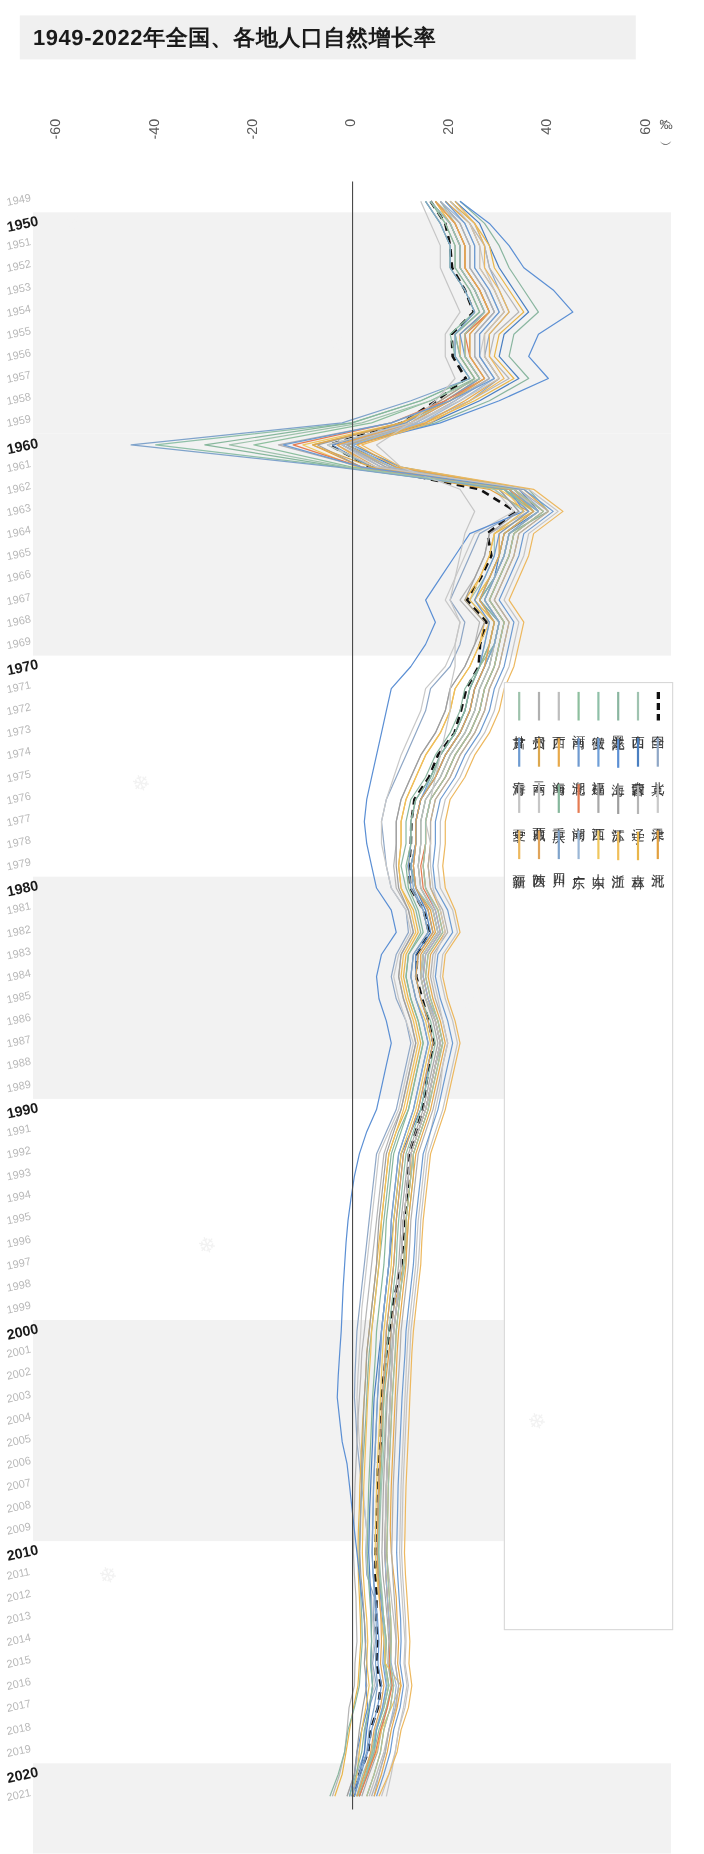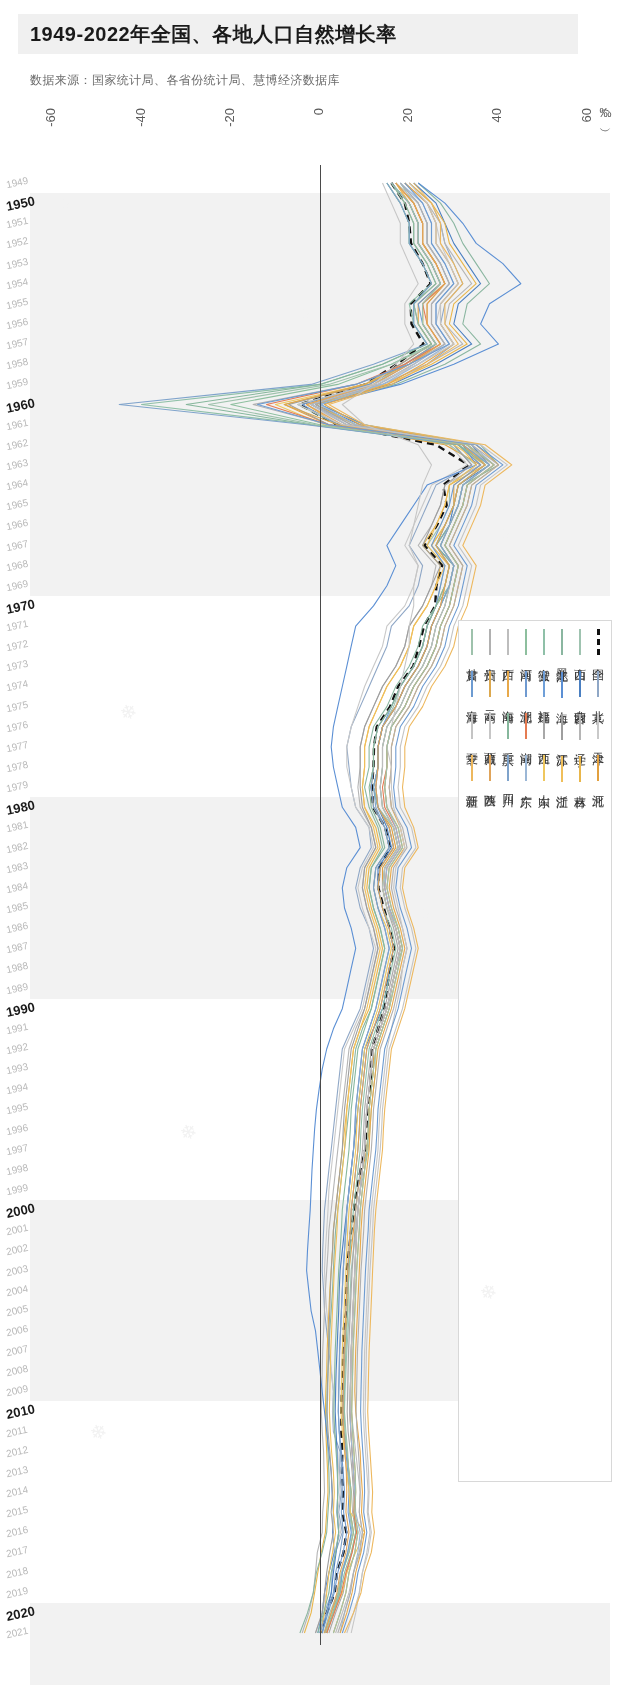--- a/index.html
+++ b/index.html
@@ -39,21 +39,20 @@
 </style>
 </head>
 <body>
 
 <div id="chart-root">
 
   <div class="title-bar">
     <div class="title-text">1949-2022年全国、各地人口自然增长率</div>
   </div>
 
-  <div class="source-text">数据来源：国家统计局、各省份统计局、慧博经济数据库</div>
 
   <div class="axis-top" id="axis-top">
       <div class="axis-tick-label" style="left: 50.3077px; top: 4px; transform: rotate(-90deg) translate(-100%, -50%);">-60</div>
       <div class="axis-tick-label" style="left: 139.538px; top: 4px; transform: rotate(-90deg) translate(-100%, -50%);">-40</div>
       <div class="axis-tick-label" style="left: 228.769px; top: 4px; transform: rotate(-90deg) translate(-100%, -50%);">-20</div>
       <div class="axis-tick-label" style="left: 318px; top: 4px; transform: rotate(-90deg) translate(-100%, -50%);">0</div>
       <div class="axis-tick-label" style="left: 407.231px; top: 4px; transform: rotate(-90deg) translate(-100%, -50%);">20</div>
       <div class="axis-tick-label" style="left: 496.462px; top: 4px; transform: rotate(-90deg) translate(-100%, -50%);">40</div>
       <div class="axis-tick-label" style="left: 585.692px; top: 4px; transform: rotate(-90deg) translate(-100%, -50%);">60</div>
       <div class="axis-unit" style="left: 596.615px; top: 2px; writing-mode: vertical-rl;">（‰）</div>

